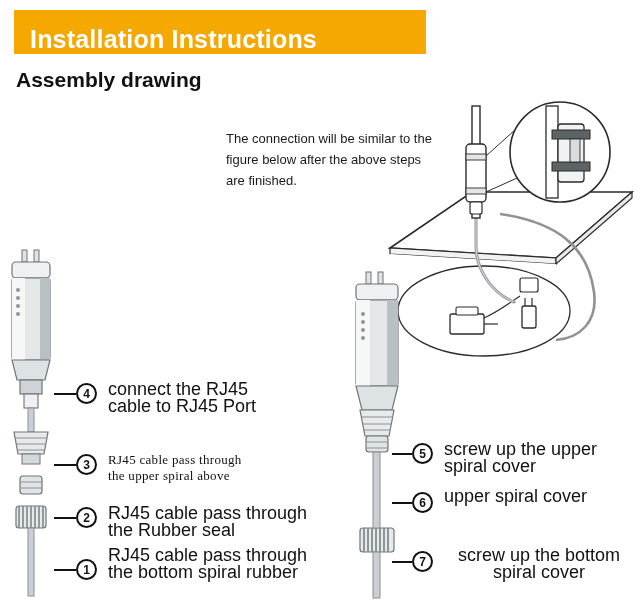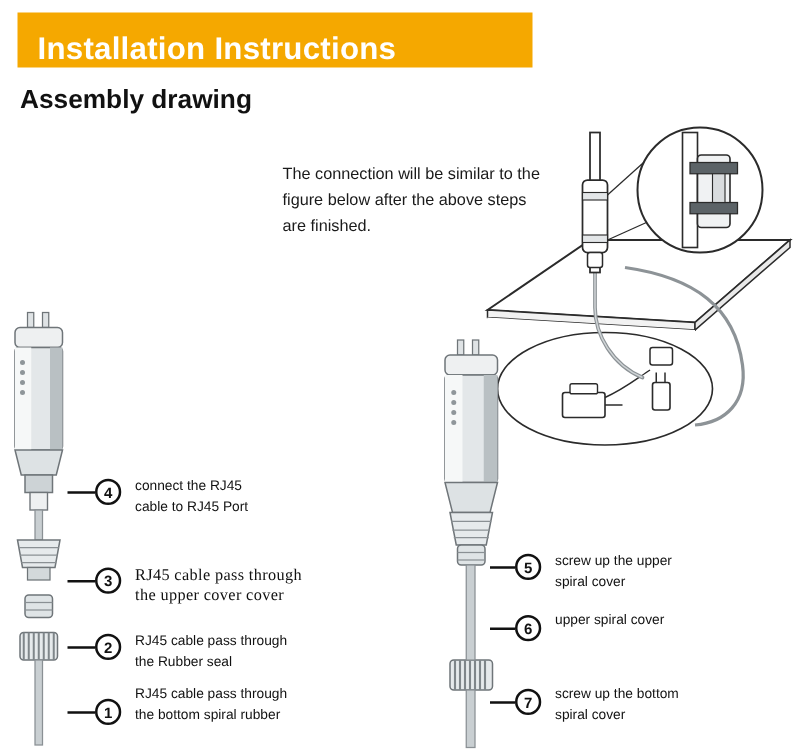--- a/index.html
+++ b/index.html
@@ -76,21 +76,21 @@
     justify-content: center;
     box-sizing: border-box;
   }
   .leader {
     position: absolute;
     height: 2px;
     background: #111;
   }
   .item-label {
     position: absolute;
-    font-size: 11px;
+    font-size: 18px;
     line-height: 17px;
     color: #111;
   }
   .item-label.mono {
     font-family: "Liberation Serif", serif;
     font-size: 13px;
     line-height: 16px;
     letter-spacing: 0.3px;
   }
 
@@ -254,21 +254,21 @@
   <div class="num-badge" style="left:76px; top:383px;">4</div>
   <div class="item-label" style="left:108px; top:381px; width:200px;">
     <div>connect the RJ45</div>
     <div>cable to RJ45 Port</div>
   </div>
 
   <div class="leader" style="left:54px; top:464px; width:22px;"></div>
   <div class="num-badge" style="left:76px; top:454px;">3</div>
   <div class="item-label mono" style="left:108px; top:452px; width:210px;">
     <div>RJ45 cable pass through</div>
-    <div>the upper cover cover</div>
+    <div>the upper spiral above</div>
   </div>
 
   <div class="leader" style="left:54px; top:517px; width:22px;"></div>
   <div class="num-badge" style="left:76px; top:507px;">2</div>
   <div class="item-label" style="left:108px; top:505px; width:205px;">
     <div>RJ45 cable pass through</div>
     <div>the Rubber seal</div>
   </div>
 
   <div class="leader" style="left:54px; top:569px; width:22px;"></div>
@@ -286,18 +286,18 @@
   </div>
 
   <div class="leader" style="left:392px; top:502px; width:20px;"></div>
   <div class="num-badge" style="left:412px; top:492px;">6</div>
   <div class="item-label" style="left:444px; top:488px; width:195px;">
     <div>upper spiral cover</div>
   </div>
 
   <div class="leader" style="left:392px; top:561px; width:20px;"></div>
   <div class="num-badge" style="left:412px; top:551px;">7</div>
-  <div class="item-label" style="left:444px; top:547px; width:190px;">
+  <div class="item-label" style="left:444px; top:547px; width:190px;text-align:center;">
     <div>screw up the bottom</div>
     <div>spiral cover</div>
   </div>
 
 </div>
 
 </body></html>

